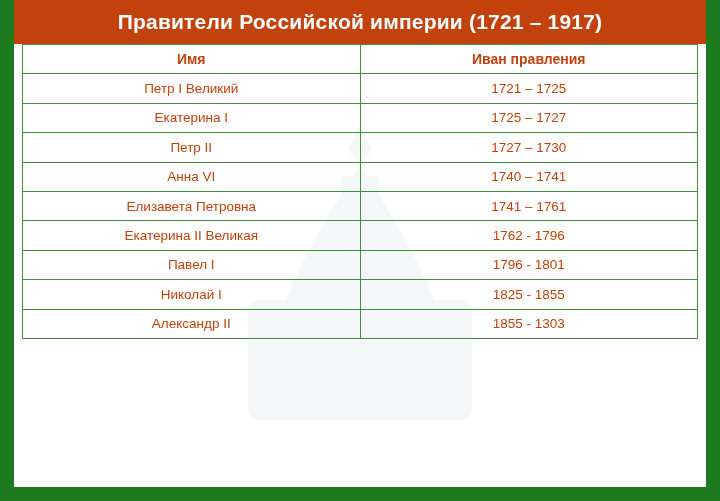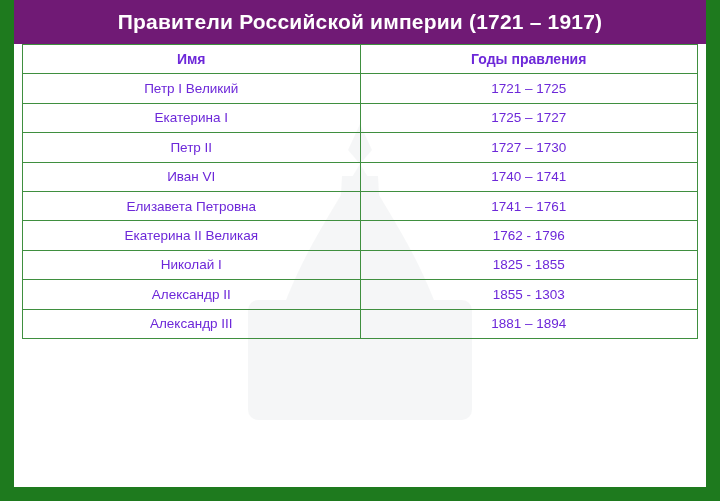--- a/index.html
+++ b/index.html
@@ -18,21 +18,21 @@
     width: 720px;
     height: 501px;
     box-sizing: border-box;
     border-left: 14px solid #1e7a1e;
     border-right: 14px solid #1e7a1e;
     border-bottom: 14px solid #1e7a1e;
     background: #ffffff;
   }
   .title-bar {
     height: 44px;
-    background: #701a75;
+    background: #c2410c;
     display: flex;
     align-items: center;
     justify-content: center;
     margin: 0;
   }
   .title-bar .title-text {
     color: #ffffff;
     font-size: 21px;
     font-weight: bold;
     letter-spacing: 0.2px;
@@ -63,21 +63,21 @@
     table-layout: fixed;
     background: transparent;
   }
   table.rulers th,
   table.rulers td {
     border: 1px solid #3f8f3f;
     height: 28.4px;
     text-align: center;
     vertical-align: middle;
     font-size: 13.5px;
-    color: #6d28d9;
+    color: #c2410c;
     padding: 0 4px;
     background: transparent;
   }
   table.rulers th {
     font-weight: bold;
     font-size: 14px;
   }
   table.rulers col.name-col { width: 50%; }
   table.rulers col.years-col { width: 50%; }
 </style>
@@ -101,57 +101,57 @@
     </svg>
 
     <table class="rulers">
       <colgroup>
         <col class="name-col">
         <col class="years-col">
       </colgroup>
       <thead>
         <tr>
           <th>Имя</th>
-          <th>Годы правления</th>
+          <th>Иван правления</th>
         </tr>
       </thead>
       <tbody>
         <tr>
           <td>Петр I Великий</td>
           <td>1721 – 1725</td>
         </tr>
         <tr>
           <td>Екатерина I</td>
           <td>1725 – 1727</td>
         </tr>
         <tr>
           <td>Петр II</td>
           <td>1727 – 1730</td>
         </tr>
         <tr>
-          <td>Иван VI</td>
+          <td>Анна VI</td>
           <td>1740 – 1741</td>
         </tr>
         <tr>
           <td>Елизавета Петровна</td>
           <td>1741 – 1761</td>
         </tr>
         <tr>
           <td>Екатерина II Великая</td>
           <td>1762 - 1796</td>
         </tr>
         <tr>
+          <td>Павел I</td>
+          <td>1796 - 1801</td>
+        </tr>
+        <tr>
           <td>Николай I</td>
           <td>1825 - 1855</td>
         </tr>
         <tr>
           <td>Александр II</td>
           <td>1855 - 1303</td>
-        </tr>
-        <tr>
-          <td>Александр III</td>
-          <td>1881 – 1894</td>
         </tr>
       </tbody>
     </table>
 
   </div>
 </div>
 
 </body></html>

